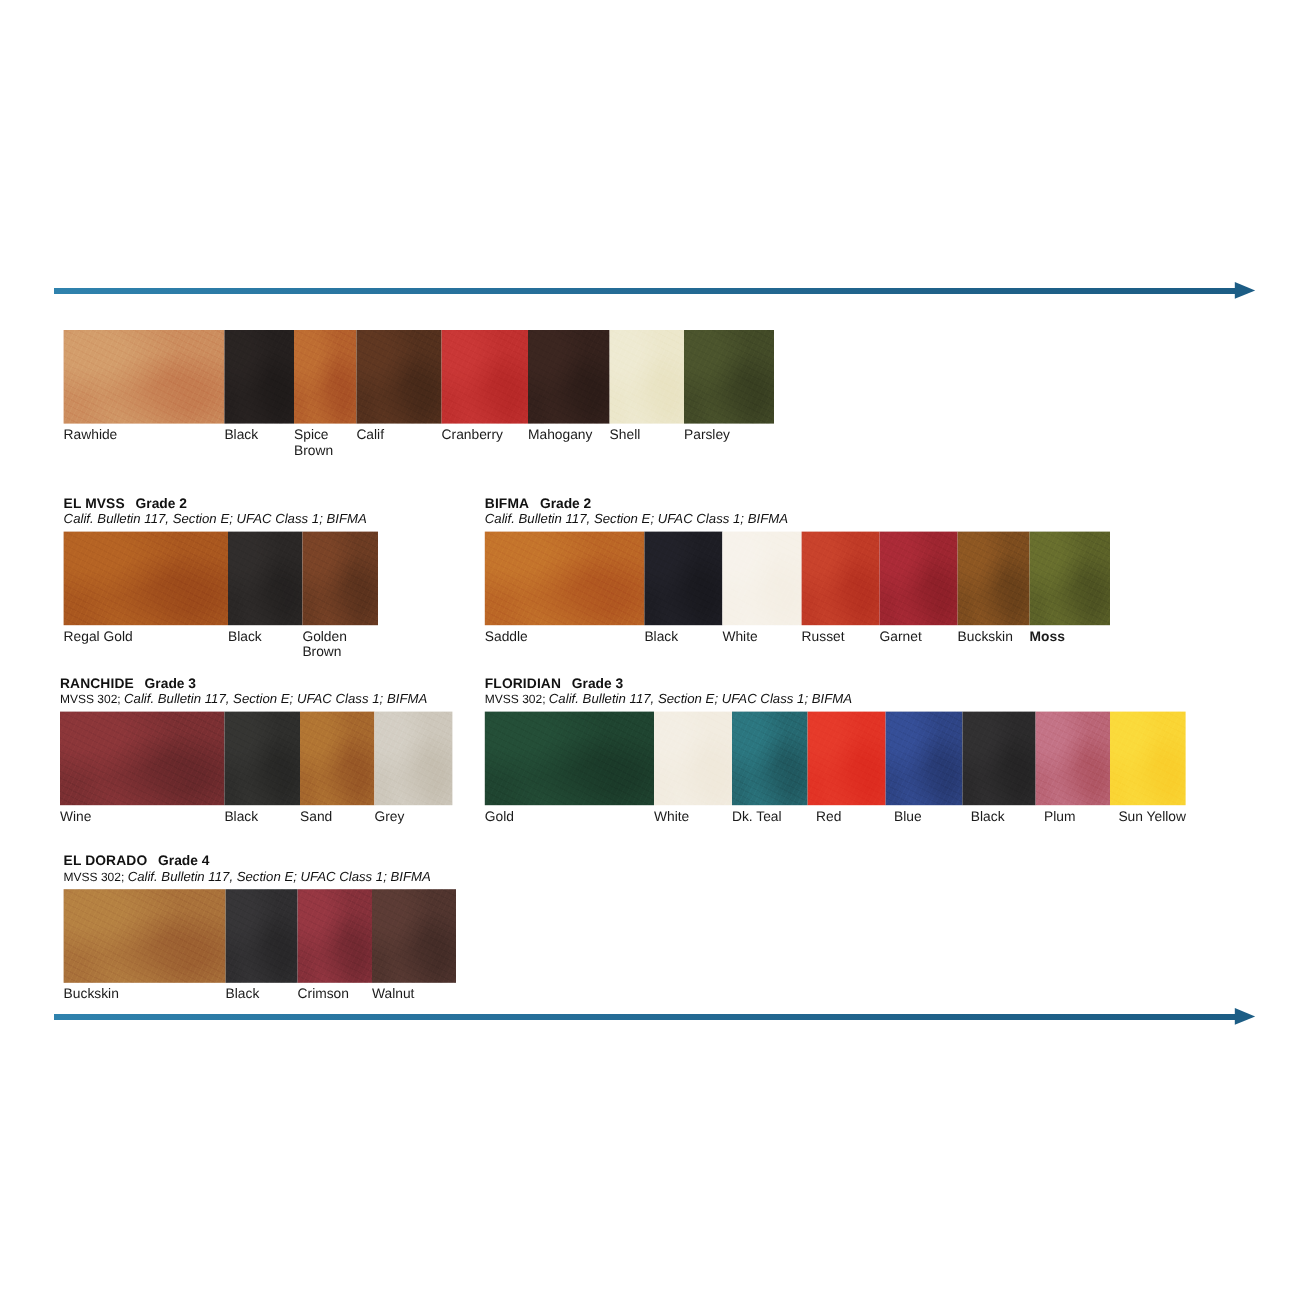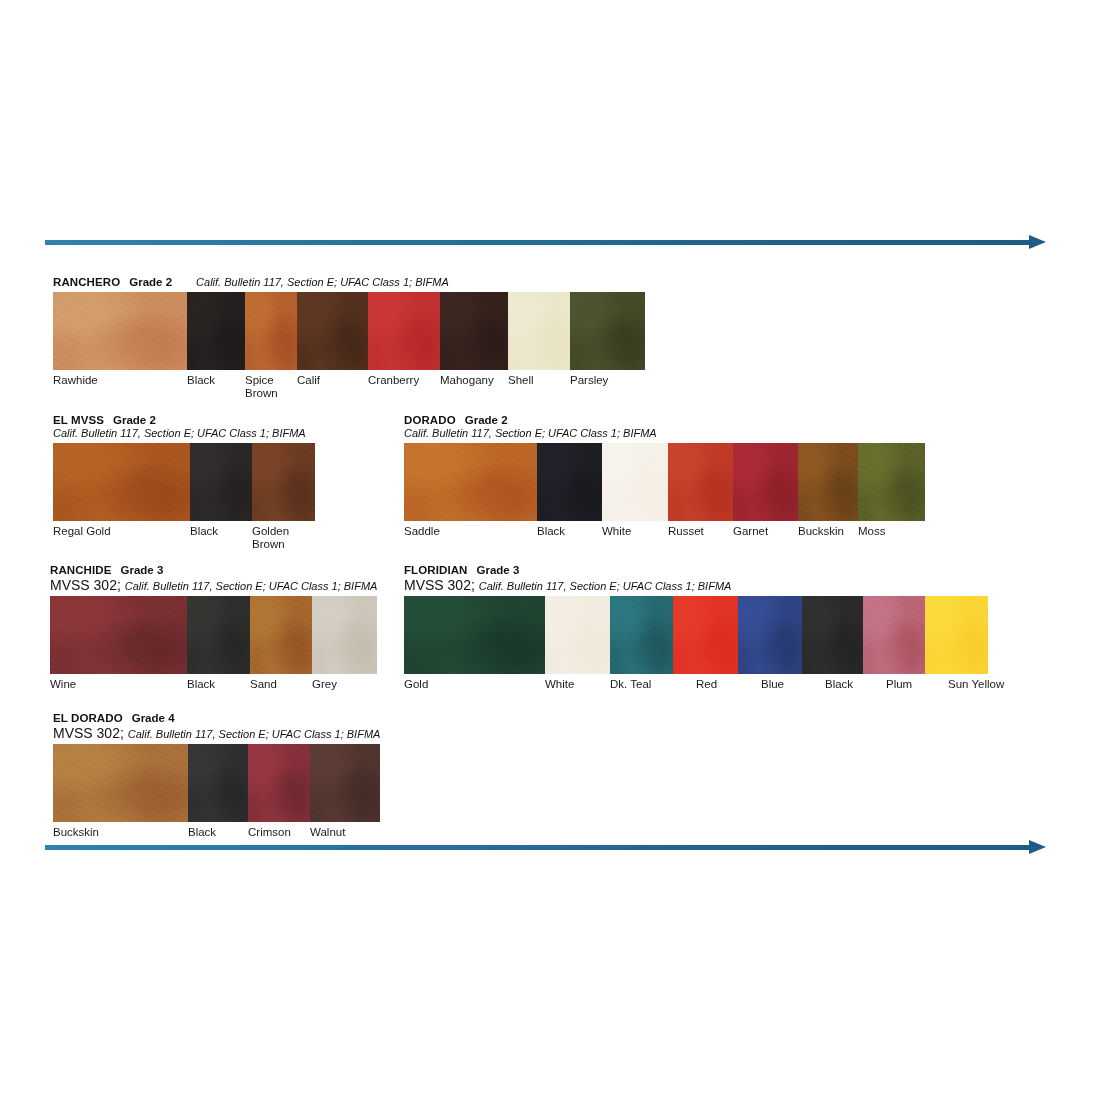--- a/index.html
+++ b/index.html
@@ -31,21 +31,21 @@
   .hdr .name{
     font-weight:bold;font-size:11.5px;letter-spacing:.1px;
     font-stretch:condensed;
   }
   .hdr .grade{
     font-weight:bold;font-size:11.5px;margin-left:9px;
   }
   .hdr .spec{
     font-style:italic;font-size:11px;font-weight:500;
   }
-  .hdr .mvss{font-style:normal;font-size:14px;}
+  .hdr .mvss{font-style:normal;font-size:10px;}
   .hdr-inline .spec{margin-left:24px;}
   .hdr-stack .spec{display:block;margin-top:1px;}
 
   
   .strip{display:flex;height:78px;margin-top:3px;}
   .sw{height:100%;position:relative;}
   .sw .tex{
     position:absolute;inset:0;
     background-image:
       radial-gradient(ellipse at 18% 22%, rgba(255,255,255,.16) 0 18%, rgba(0,0,0,0) 46%),
@@ -66,21 +66,20 @@
 
 <div class="page">
 
   <div class="rule top">
     <div class="bar"></div>
     <div class="head"></div>
   </div>
 
   <div id="sections-root">
       <div class="section" style="left: 53px; top: 272px;">
-        <div class="hdr hdr-inline"><span class="name">RANCHERO</span><span class="grade">Grade 2</span><span class="spec"><span>Calif. Bulletin 117, Section E; UFAC Class 1; BIFMA</span></span></div>
         <div class="strip">
           <div class="sw" style="width: 134px; background: rgb(204, 141, 94);">
             <div class="tex"></div>
           </div>
           <div class="sw" style="width: 58px; background: rgb(36, 31, 30);">
             <div class="tex"></div>
           </div>
           <div class="sw" style="width: 52px; background: rgb(180, 96, 44);">
             <div class="tex"></div>
           </div>
@@ -126,21 +125,21 @@
           </div>
         </div>
         <div class="labels">
           <div class="lab" style="width: 137px;">Regal Gold</div>
           <div class="lab" style="width: 62px;">Black</div>
           <div class="lab" style="width: 63px;">Golden
 Brown</div>
         </div>
       </div>
       <div class="section" style="left: 404px; top: 410px;">
-        <div class="hdr hdr-stack"><span class="name">DORADO</span><span class="grade">Grade 2</span><span class="spec"><span>Calif. Bulletin 117, Section E; UFAC Class 1; BIFMA</span></span></div>
+        <div class="hdr hdr-stack"><span class="name">BIFMA</span><span class="grade">Grade 2</span><span class="spec"><span>Calif. Bulletin 117, Section E; UFAC Class 1; BIFMA</span></span></div>
         <div class="strip">
           <div class="sw" style="width: 133px; background: rgb(187, 102, 38);">
             <div class="tex"></div>
           </div>
           <div class="sw" style="width: 65px; background: rgb(29, 29, 36);">
             <div class="tex"></div>
           </div>
           <div class="sw" style="width: 66px; background: rgb(246, 241, 232);">
             <div class="tex"></div>
           </div>
@@ -157,21 +156,21 @@
             <div class="tex"></div>
           </div>
         </div>
         <div class="labels">
           <div class="lab" style="width: 133px;">Saddle</div>
           <div class="lab" style="width: 65px;">Black</div>
           <div class="lab" style="width: 66px;">White</div>
           <div class="lab" style="width: 65px;">Russet</div>
           <div class="lab" style="width: 65px;">Garnet</div>
           <div class="lab" style="width: 60px;">Buckskin</div>
-          <div class="lab" style="width: 67px;">Moss</div>
+          <div class="lab" style="width: 67px; font-weight: bold;">Moss</div>
         </div>
       </div>
       <div class="section" style="left: 50px; top: 560px;">
         <div class="hdr hdr-stack"><span class="name">RANCHIDE</span><span class="grade">Grade 3</span><span class="spec"><span class="mvss">MVSS 302; </span><span>Calif. Bulletin 117, Section E; UFAC Class 1; BIFMA</span></span></div>
         <div class="strip">
           <div class="sw" style="width: 137px; background: rgb(122, 47, 50);">
             <div class="tex"></div>
           </div>
           <div class="sw" style="width: 63px; background: rgb(46, 46, 44);">
             <div class="tex"></div>
@@ -214,21 +213,21 @@
           <div class="sw" style="width: 62px; background: rgb(186, 101, 118);">
             <div class="tex"></div>
           </div>
           <div class="sw" style="width: 63px; background: rgb(250, 213, 52);">
             <div class="tex"></div>
           </div>
         </div>
         <div class="labels">
           <div class="lab" style="width: 141px;">Gold</div>
           <div class="lab" style="width: 65px;">White</div>
-          <div class="lab" style="width: 86px;">Dk. Teal</div>
+          <div class="lab" style="width: 70px;">Dk. Teal</div>
           <div class="lab" style="width: 65px;">Red</div>
           <div class="lab" style="width: 64px;">Blue</div>
           <div class="lab" style="width: 61px;">Black</div>
           <div class="lab" style="width: 62px;">Plum</div>
           <div class="lab" style="width: 63px;">Sun Yellow</div>
         </div>
       </div>
       <div class="section" style="left: 53px; top: 708px;">
         <div class="hdr hdr-stack"><span class="name">EL DORADO</span><span class="grade">Grade 4</span><span class="spec"><span class="mvss">MVSS 302; </span><span>Calif. Bulletin 117, Section E; UFAC Class 1; BIFMA</span></span></div>
         <div class="strip">

